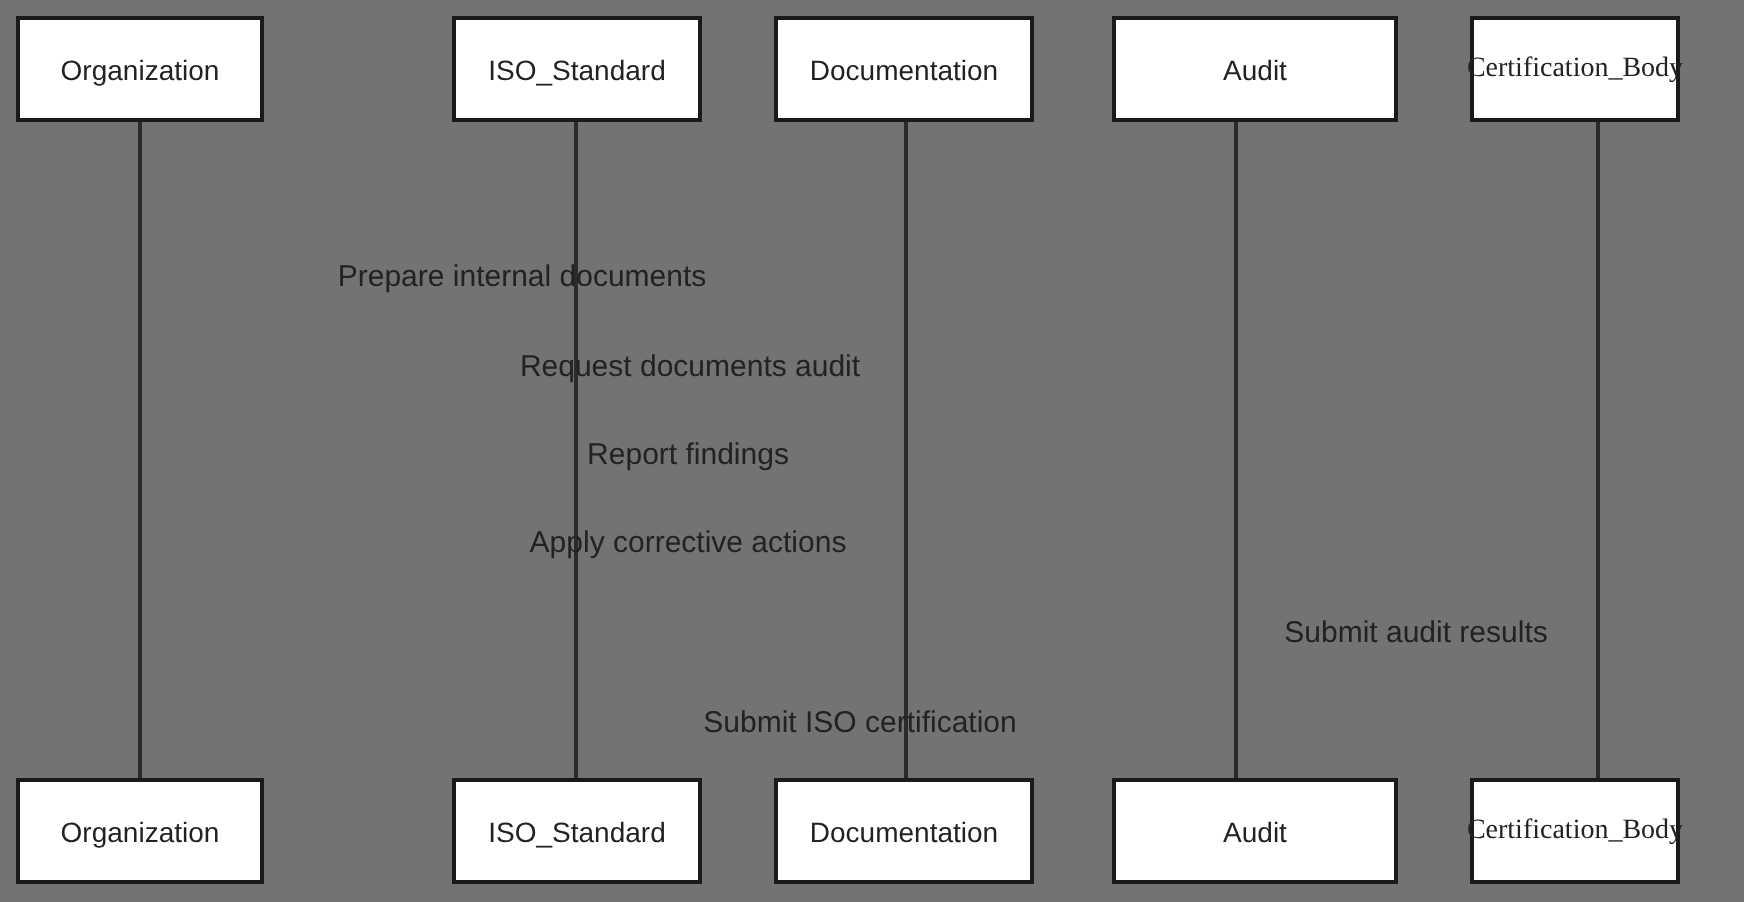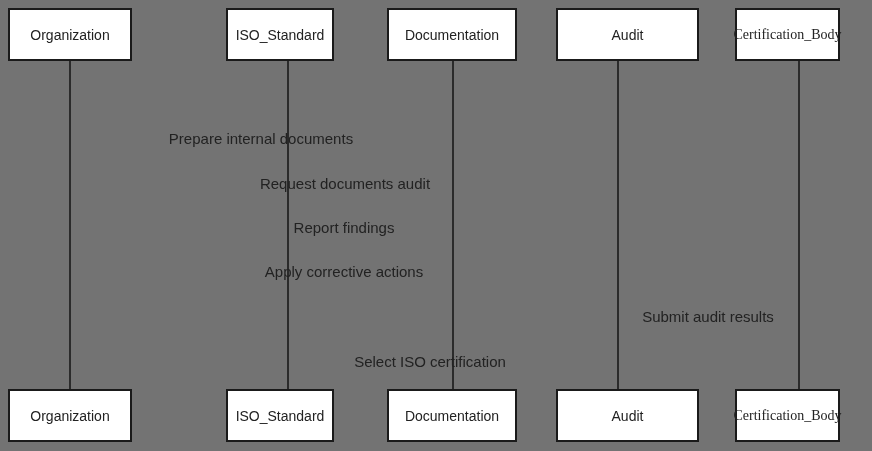--- a/index.html
+++ b/index.html
@@ -27,21 +27,21 @@
     align-items: center;
     justify-content: center;
     font-size: 14px;
     color: #222222;
     text-align: center;
     z-index: 2;
   }
   .actor.top    { top: 8px; }
   .actor.bottom { top: 389px; }
   .a1 { left: 8px;   width: 124px; }
-  .a2 { left: 226px; width: 108px; }
+  .a2 { left: 226px; width: 125px; }
   .a3 { left: 387px; width: 130px; }
   .a4 { left: 556px; width: 143px; }
   .a5 { left: 735px; width: 105px; font-family: Liberation Serif, serif; }
 
   
   .lifeline {
     position: absolute;
     top: 61px;
     height: 328px;
     width: 2px;
@@ -114,15 +114,15 @@
   </div>
   <div class="actor bottom a5">
     <span>Certification_Body</span>
   </div>
 
   <div class="message m2">Prepare internal documents</div>
   <div class="message m3">Request documents audit</div>
   <div class="message m4">Report findings</div>
   <div class="message m5">Apply corrective actions</div>
   <div class="message m6">Submit audit results</div>
-  <div class="message m7">Select ISO certification</div>
+  <div class="message m7">Submit ISO certification</div>
 
 </div>
 
 </body></html>

